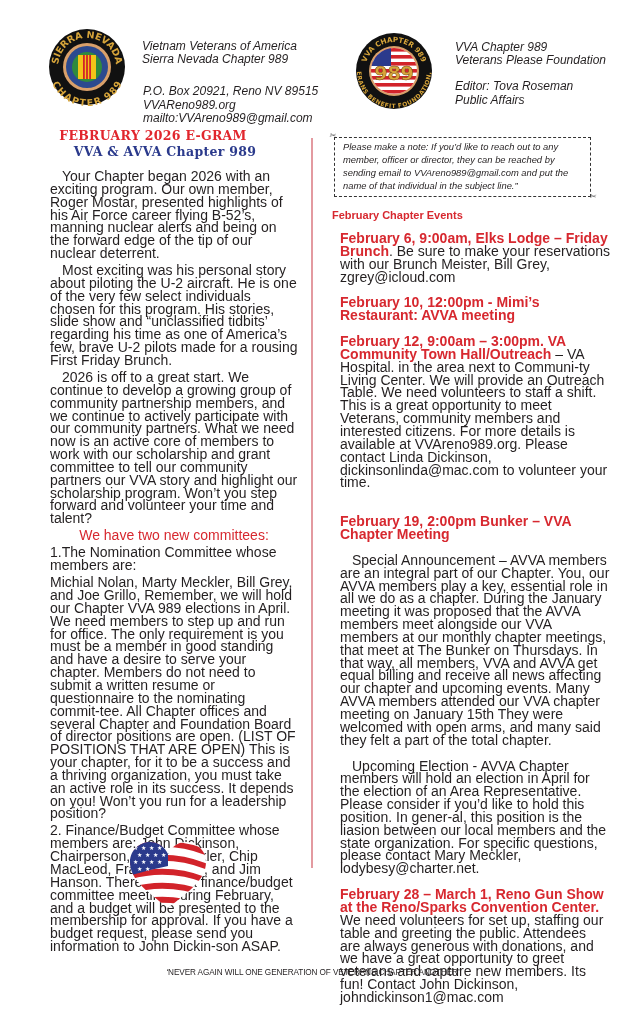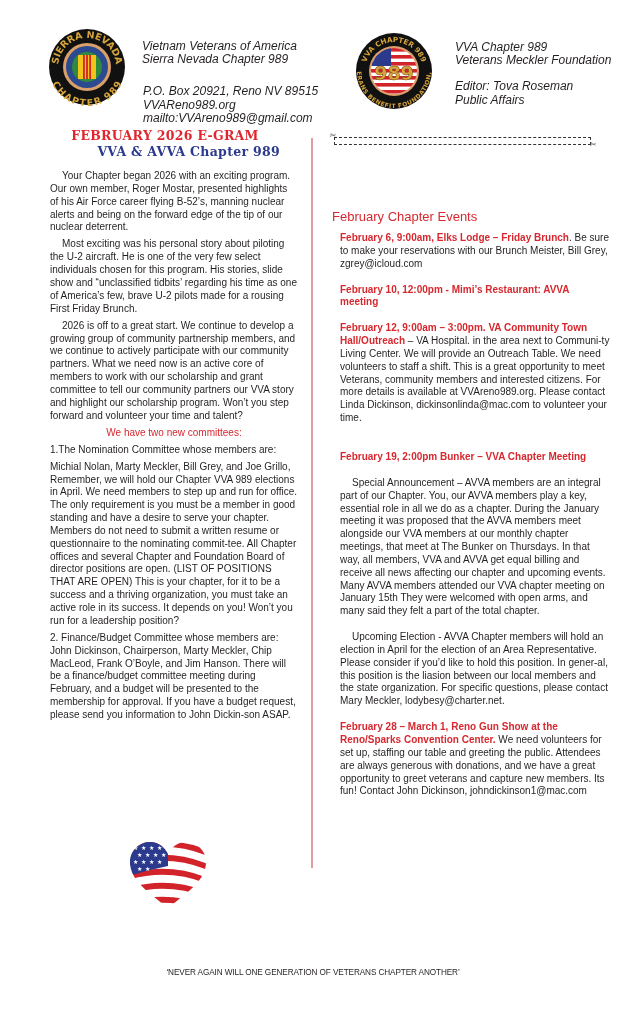--- a/index.html
+++ b/index.html
@@ -1,31 +1,31 @@
 <!DOCTYPE html>
 <html><head>
 <meta charset="utf-8">
 <style>
   html, body { margin:0; padding:0; background:#ffffff; }
   body { width:626px; height:1023px; position:relative; overflow:hidden; font-family:"DejaVu Sans", sans-serif; color:#231f20; }
   .abs { position:absolute; }
   .logo { width:78px; height:78px; }
   .addr { font-style:italic; font-size:12px; line-height:13.2px; color:#231f20; font-family:"Liberation Sans", sans-serif; }
   .addr div { white-space:nowrap; }
-  .title1 { left:50px; width:230px; top:128px; text-align:center; font-family:"DejaVu Serif", serif; font-weight:bold; font-size:12.5px; color:#e1262d; letter-spacing:0.3px; }
-  .title2 { left:50px; width:230px; top:144px; text-align:right; font-family:"DejaVu Serif", serif; font-weight:bold; font-size:12.5px; color:#2b3a8c; letter-spacing:0.3px; }
-  .col { font-family:"Liberation Sans", sans-serif; font-size:10px; line-height:12.85px; color:#231f20; }
+  .title1 { left:38px; width:230px; top:128px; text-align:center; font-family:"DejaVu Serif", serif; font-weight:bold; font-size:12.5px; color:#e1262d; letter-spacing:0.3px; }
+  .title2 { left:50px; width:230px; top:144px; text-align:center; font-family:"DejaVu Serif", serif; font-weight:bold; font-size:12.5px; color:#2b3a8c; letter-spacing:0.3px; }
+  .col { font-family:"Liberation Sans", sans-serif; font-size:14px; line-height:12.85px; color:#231f20; }
   .col p { margin:0 0 4.2px 0; }
   .indent { text-indent:12px; }
   .red { color:#d7282f;text-align:center; }
   .redb { color:#d7282f; font-weight:bold; }
   .divider { left:311px; top:138px; width:2px; height:730px; background:#e39aa0; }
   .note { left:334px; top:137px; width:243px; border:1.2px dashed #333; padding:3px 4px 3px 8px; font-style:italic; font-family:"Liberation Sans", sans-serif; font-size:9.4px; line-height:12.9px; color:#231f20; }
   .scissor { font-size:8px; color:#666; position:absolute; }
-  .events-title { left:332px; top:209px; font-family:"Liberation Sans", sans-serif; font-weight:normal; font-size:13px; color:#d7282f; }
+  .events-title { left:332px; top:209px; font-family:"Liberation Sans", sans-serif; font-weight:bold; font-size:11px; color:#d7282f; }
   .rcol p { margin:0; }
   .gap { height:13px; }
   .footer { left:0; width:626px; top:968px; text-align:center; font-family:"Liberation Sans", sans-serif; font-size:8.2px; color:#231f20; letter-spacing:-0.1px; }
 </style>
 </head>
 <body>
 
 <div class="abs logo" style="left:48px; top:28px;">
   <svg width="78" height="78" viewBox="0 0 78 78">
     <circle cx="39" cy="39" r="38" fill="#111"></circle>
@@ -72,21 +72,21 @@
     <text x="39" y="48" text-anchor="middle" font-size="19" font-weight="bold" fill="#d9a43a" stroke="#6b4a12" stroke-width="0.5" font-family="DejaVu Sans, sans-serif">989</text>
     <path id="arcTopR" d="M 10 39 A 29 29 0 0 1 68 39" fill="none"></path>
     <path id="arcBotR" d="M 6 39 A 33 33 0 0 0 72 39" fill="none"></path>
     <text font-size="7.2" font-weight="bold" fill="#d7a53a" font-family="DejaVu Sans, sans-serif"><textPath href="#arcTopR" startOffset="50%" text-anchor="middle">VVA CHAPTER 989</textPath></text>
     <text font-size="6" font-weight="bold" fill="#d7a53a" font-family="DejaVu Sans, sans-serif" dy="4"><textPath href="#arcBotR" startOffset="50%" text-anchor="middle">VETERANS BENEFIT FOUNDATION, INC</textPath></text>
   </svg>
 </div>
 
 <div class="abs addr" style="left:455px; top:41px;">
   <div>VVA Chapter 989</div>
-  <div>Veterans Meckler Foundation</div>
+  <div>Veterans Please Foundation</div>
   <div style="height:13px;"></div>
   <div>Editor:  Tova Roseman</div>
   <div>Public Affairs</div>
 </div>
 
 <div class="abs title1">FEBRUARY 2026 E-GRAM</div>
 <div class="abs title2">VVA &amp; AVVA Chapter 989</div>
 
 <div class="abs divider"></div>
 
@@ -131,20 +131,21 @@
         <text x="9" y="31">★</text>
           <text x="17" y="31">★</text>
       </g>
     </g>
   </svg>
 </div>
 
 <div class="abs note">
   <span class="scissor" style="left:-6px; top:-8px;">✂</span>
   <span class="scissor" style="right:-6px; bottom:-8px;">✂</span>
+  <span>Please make a note:  If you’d like to reach out to any member, officer or director, they can be reached by sending email to VVAreno989@gmail.com and put the name of  that individual in the subject line.”</span>
 </div>
 
 <div class="abs events-title">February Chapter Events</div>
 
 <div class="abs col rcol" style="left:340px; top:232px; width:270px;">
   <p><span class="redb">February 6, 9:00am, Elks Lodge – Friday Brunch</span><span>.  Be sure to make your reservations with our Brunch Meister, Bill Grey, zgrey@icloud.com</span></p>
   <div class="gap"></div>
   <p><span class="redb">February 10, 12:00pm - Mimi’s Restaurant:  AVVA meeting</span></p>
   <div class="gap"></div>
   <p><span class="redb">February  12, 9:00am – 3:00pm. VA Community Town Hall/Outreach</span><span> – VA Hospital. in the area next to Communi-ty Living Center. We will provide an Outreach Table. We need volunteers to staff a shift. This is a great opportunity to meet Veterans, community members and interested citizens. For more details is available at  VVAreno989.org. Please contact Linda Dickinson, dickinsonlinda@mac.com to volunteer your time.</span></p>

